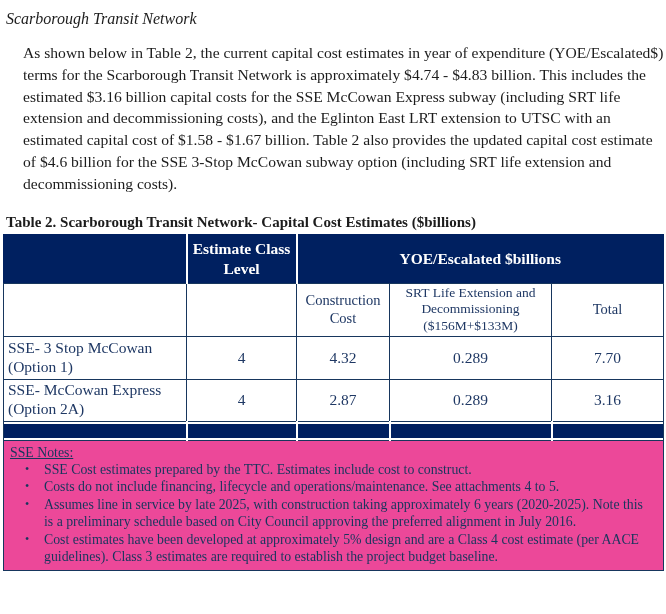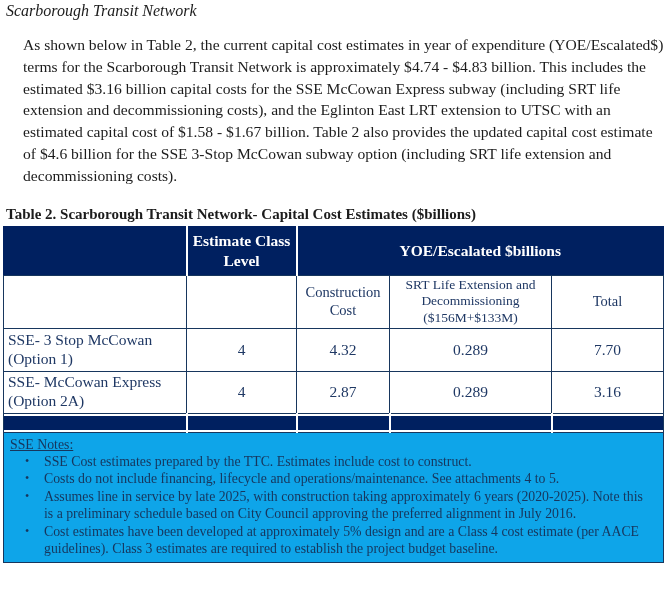--- a/index.html
+++ b/index.html
@@ -1,19 +1,19 @@
 <!DOCTYPE html>
 <html><head>
 <meta charset="utf-8">
 <style>
   html,body { margin:0; padding:0; background:#fff; }
   .page {
     position:relative; width:666px; height:614px; background:#ffffff;
     font-family:"Liberation Serif", serif; color:#1c1c1c;
-    box-sizing:border-box; padding:0 8px 0 6px; overflow:hidden;
+    box-sizing:border-box; padding:8px 8px 0 6px; overflow:hidden;
   }
   .doc-title { font-style:italic; font-size:16px; margin:2px 0 0 0; }
   .body-text { font-size:15.6px; line-height:21.8px; margin:14px 0 0 17px; width:646px; }
   .caption { font-weight:bold; font-size:15px; margin:19px 0 3px 0; }
 
   table.cost-table {
     border-collapse:collapse; table-layout:fixed; width:660px; margin-left:-3px;
   }
   table.cost-table td {
     border:1px solid #17365d; color:#1f3864; font-size:15.5px;
@@ -35,21 +35,21 @@
   tr.sep { height:19px; }
   tr.sep td {
     background:#002060; padding:0;
     border-top:1px solid #17365d; border-bottom:1px solid #17365d;
     border-left:2px solid #ffffff; border-right:2px solid #ffffff;
     box-shadow: inset 0 2px 0 #ffffff, inset 0 -2px 0 #ffffff;
   }
   tr.sep td:first-child { border-left:1px solid #17365d; }
   tr.sep td:last-child { border-right:1px solid #17365d; }
   tr.notes-row td {
-    background:#0ea5e9; color:#17365d; font-size:13.8px; line-height:17.4px;
+    background:#ec4899; color:#17365d; font-size:13.8px; line-height:17.4px;
     padding:3px 6px 5px 6px; vertical-align:top;
   }
   .notes-heading { text-decoration:underline; }
   .bullet { display:flex; }
   .bullet .b { flex:0 0 34px; text-align:center; font-size:12px; }
   .bullet .t { flex:1; padding-right:4px; }
 </style>
 </head>
 <body>
 

